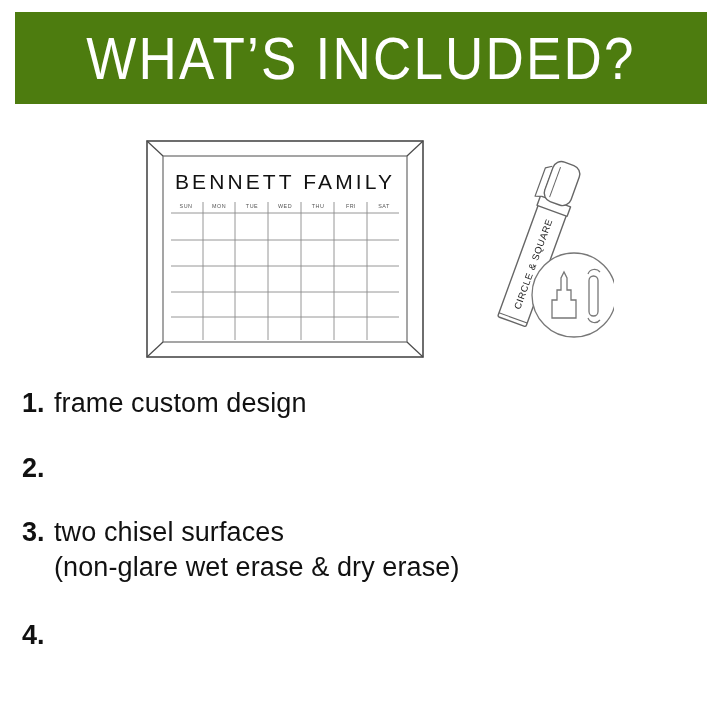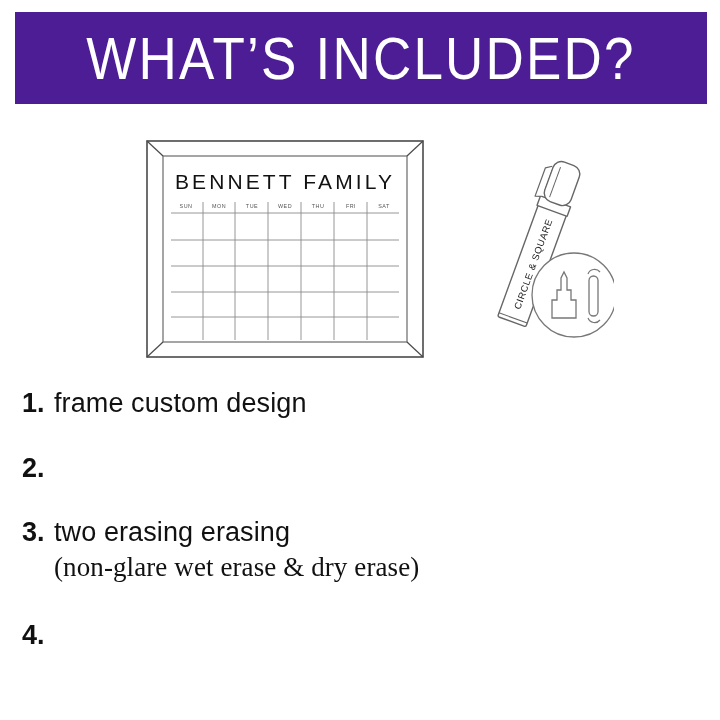--- a/index.html
+++ b/index.html
@@ -18,21 +18,21 @@
     -webkit-font-smoothing: antialiased;
   }
 
   
   .banner {
     position: absolute;
     left: 15px;
     top: 12px;
     width: 692px;
     height: 92px;
-    background: #4c1d95;
+    background: #4d7c0f;
     display: flex;
     align-items: center;
     justify-content: center;
   }
   .banner-title {
     color: #ffffff;
     font-family: "Liberation Sans", sans-serif;
     font-size: 53px;
     font-weight: 300;
     letter-spacing: 2.2px;
@@ -95,21 +95,21 @@
     letter-spacing: 0px;
   }
   .list-text {
     font-family: "Liberation Sans", sans-serif;
     font-size: 27px;
     font-weight: 300;
     line-height: 1.28;
     color: #111111;
     letter-spacing: 0.1px;
   }
-  .list-text .line2 { display: block; font-family: Liberation Serif, serif; }
+  .list-text .line2 { display: block; }
 
   .it1 { margin-top: 4px; }
   .it2 { margin-top: 30px; }
   .it3 { margin-top: 30px; }
   .it4 { margin-top: 34px; }
 
   .it1 .list-num, .it1 .list-text { font-size: 27px; }
   .it4 .list-text { letter-spacing: -0.1px; }
 </style>
 </head>
@@ -206,21 +206,21 @@
     <span class="list-text">frame custom design</span>
   </div>
 
   <div class="list-item it2">
     <span class="list-num">2.</span>
   </div>
 
   <div class="list-item it3">
     <span class="list-num">3.</span>
     <span class="list-text">
-      <span> two erasing erasing</span>
+      <span> two chisel surfaces</span>
       <span class="line2">(non-glare wet erase &amp; dry erase)</span>
     </span>
   </div>
 
   <div class="list-item it4">
     <span class="list-num">4.</span>
   </div>
 
 </div>
 

